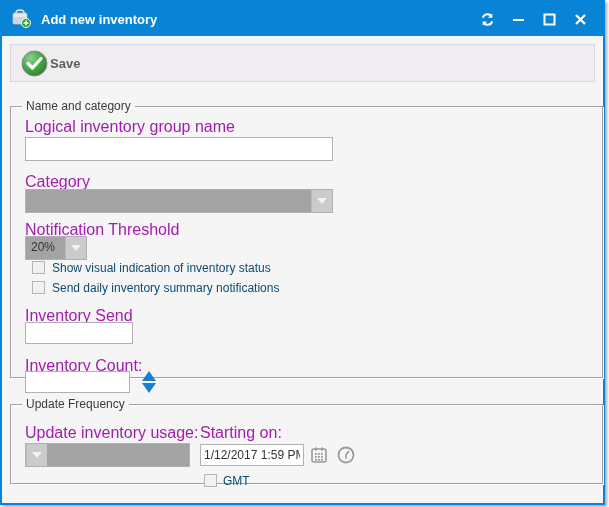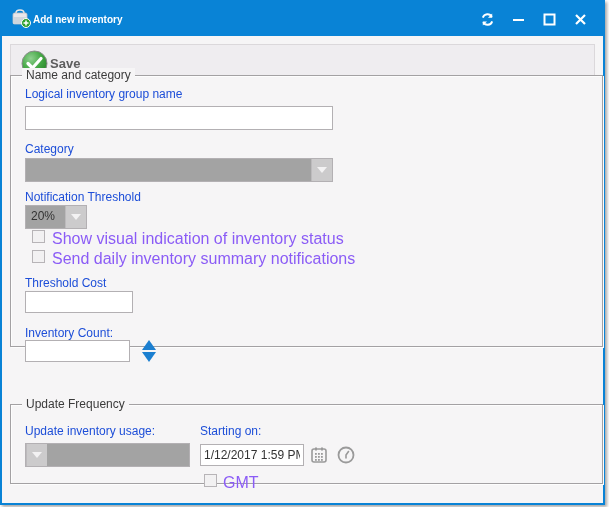--- a/index.html
+++ b/index.html
@@ -9,21 +9,21 @@
     border:2px solid #0983d6; background:#f6f5f6;
     box-shadow:2px 2px 3px rgba(0,0,0,0.35);
   }
   
   .titlebar {
     position:absolute; left:0; top:0; right:0; height:34px;
     background:#0983d6; display:flex; align-items:center;
   }
   .titlebar .app-icon { margin-left:9px; width:22px; height:20px; position:relative; }
   .titlebar .title {
-    color:#ffffff; font-weight:bold; font-size:10px;
+    margin-left:8px; color:#ffffff; font-weight:bold; font-size:13px;
   }
   .controls { position:absolute; right:12px; top:0; height:34px; display:flex; align-items:center; gap:9px; }
   .ctl {
     width:22px; height:22px; display:flex; align-items:center; justify-content:center;
     cursor:pointer; color:#fff;
   }
   
   .toolbar {
     position:absolute; left:8px; top:42px; right:8px; height:38px;
     background:#efedf0; border:1px solid #dbd8db;
@@ -35,41 +35,41 @@
   .groupbox {
     position:absolute; left:8px; width:593px;
     border:1px solid #a3a1a3;
     box-shadow:inset 1px 1px 0 #fdfdfd, 1px 1px 0 #fdfdfd;
     background:#f6f5f6;
   }
   .legend {
     position:absolute; top:-8px; left:11px; padding:0 4px;
     background:#f6f5f6; font-size:12px; color:#3b3b3b; line-height:14px;
   }
-  .lbl { position:absolute; font-size:12px; color:#1d4ed8; white-space:nowrap; }
+  .lbl { position:absolute; font-size:16px; color:#a21caf; white-space:nowrap; }
   .tbox {
     position:absolute; border:1px solid #b3b0b3; background:#ffffff;
     font-family:"Liberation Sans", sans-serif; font-size:12px; color:#333; padding:0 5px;
     outline:none;
   }
   .combo { position:absolute; border:1px solid #b3b0b3; background:#a3a3a3; display:flex; }
   .combo .val { flex:1; font-size:12px; color:#333; padding:3px 5px; overflow:hidden; white-space:nowrap; }
   .combo .dd {
     width:21px; background:#cccbcc; border-left:1px solid #bcbabc;
     display:flex; align-items:center; justify-content:center; cursor:pointer;
   }
   .dd-tri {
     width:0; height:0; border-left:5px solid transparent; border-right:5px solid transparent;
     border-top:6px solid #f3f2f3;
   }
   .chk {
     position:absolute; width:13px; height:13px; background:#f2f1f2;
     border:1px solid #b7b4b7; cursor:pointer;
   }
-  .chk-lbl { position:absolute; font-size:16px; color:#8b5cf6; white-space:nowrap; }
+  .chk-lbl { position:absolute; font-size:12px; color:#0c4a6e; white-space:nowrap; }
   
   .spinner { position:absolute; width:14px; height:24px; cursor:pointer; }
   .spin-up {
     position:absolute; left:0; top:1px; width:0; height:0;
     border-left:7px solid transparent; border-right:7px solid transparent;
     border-bottom:10px solid #1b7fd0;
   }
   .spin-down {
     position:absolute; left:0; top:13px; width:0; height:0;
     border-left:7px solid transparent; border-right:7px solid transparent;
@@ -132,21 +132,21 @@
             </radialGradient>
           </defs>
           <circle cx="13.5" cy="13.5" r="12.5" fill="url(#gg)" stroke="#8a8a8a" stroke-width="1"></circle>
           <path d="M7 13.5 L11.5 18 L20 8.5" fill="none" stroke="#ffffff" stroke-width="3.2" stroke-linecap="round" stroke-linejoin="round"></path>
         </svg>
       </span>
       <span class="save-label">Save</span>
     </div>
   </div>
 
-  <div class="groupbox" style="top:73px; height:272px;">
+  <div class="groupbox" style="top:104px; height:272px;">
     <span class="legend">Name and category</span>
 
     <span class="lbl" style="left:14px; top:11px;">Logical inventory group name</span>
     <input class="tbox" style="left: 14px; top: 30px; width: 308px; height: 24px;" value="">
 
     <span class="lbl" style="left:14px; top:66px;">Category</span>
     <div class="combo" style="left:14px; top:82px; width:308px; height:24px;">
       <div class="val"></div>
       <div class="dd">
           <div class="dd-tri"></div>
@@ -160,21 +160,21 @@
           <div class="dd-tri"></div>
         </div>
     </div>
 
     <div class="chk" style="left:21px; top:154px;"></div>
     <span class="chk-lbl" style="left:41px; top:154px;">Show visual indication of inventory status</span>
 
     <div class="chk" style="left:21px; top:174px;"></div>
     <span class="chk-lbl" style="left:41px; top:174px;text-align:center;">Send daily inventory summary notifications</span>
 
-    <span class="lbl" style="left:14px; top:200px;">Threshold Cost</span>
+    <span class="lbl" style="left:14px; top:200px;">Inventory Send</span>
     <input class="tbox" style="left: 14px; top: 215px; width: 108px; height: 22px;" value="">
 
     <span class="lbl" style="left:14px; top:250px;">Inventory Count:</span>
     <input class="tbox" style="left: 14px; top: 264px; width: 105px; height: 22px;" value="">
     <div class="spinner" style="left:131px; top:263px;">
       <div class="spin-up"></div>
       <div class="spin-down"></div>
     </div>
   </div>
 

